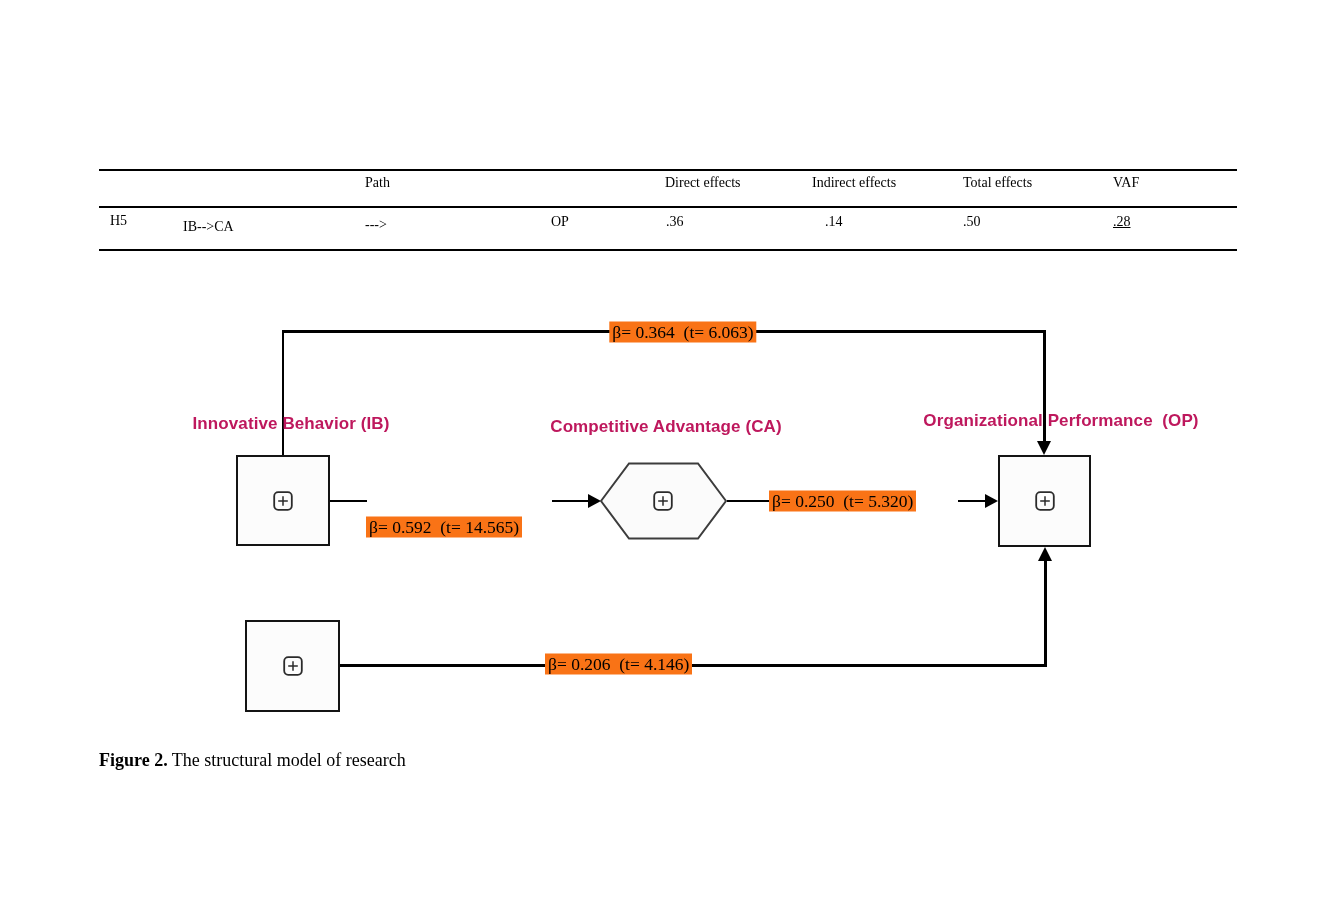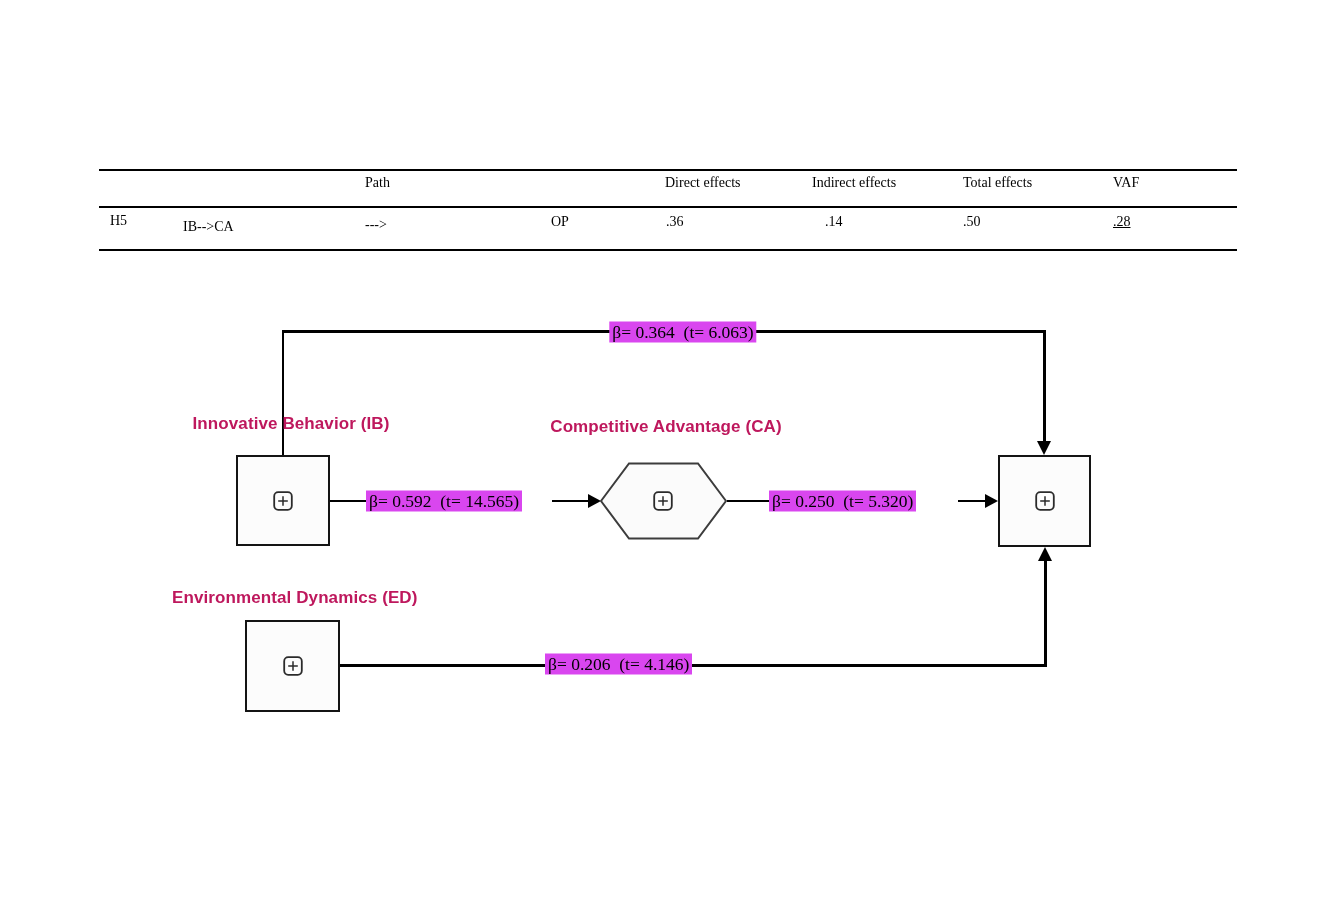--- a/index.html
+++ b/index.html
@@ -18,21 +18,21 @@
     position:absolute;background:#fcfcfc;border:2px solid #141414;
     display:flex;align-items:center;justify-content:center;
   }
   .hexwrap{position:absolute;}
   .nodelabel{
     position:absolute;font-family:"Liberation Sans",sans-serif;font-weight:700;
     font-size:17px;white-space:pre;color:#be185d;z-index:3;letter-spacing:0.1px;
   }
   .cx{transform:translateX(-50%);}
   .coef{
-    position:absolute;font-size:17.5px;background:#d946ef;white-space:pre;
+    position:absolute;font-size:17.5px;background:#f97316;white-space:pre;
     padding:0 3px;line-height:21px;z-index:2;
   }
   .cxy{transform:translate(-50%,-50%);}
   .cy{transform:translateY(-50%);}
   .tri{position:absolute;width:0;height:0;}
   .tri-right{border-top:7px solid transparent;border-bottom:7px solid transparent;border-left:13px solid #000;}
   .tri-down{border-left:7px solid transparent;border-right:7px solid transparent;border-top:14px solid #000;}
   .tri-up{border-left:7px solid transparent;border-right:7px solid transparent;border-bottom:14px solid #000;}
   .plusbox{width:20px;height:20px;}
   .plusbox svg{display:block;}
@@ -63,34 +63,34 @@
   <span class="cell" style="left:1113px;top:214px;text-decoration:underline;">.28</span>
 
   <div class="hline" style="left:283px;top:330px;width:763px;"></div>
   <div class="vline" style="left:282px;top:330px;height:125px;width:2px;"></div>
   <div class="vline" style="left:1043px;top:330px;height:113px;"></div>
   <div class="tri tri-down" style="left:1037px;top:441px;"></div>
   <div class="coef cxy" style="left:683px;top:332px;">β= 0.364  (t= 6.063)</div>
 
   <div class="nodelabel cx" style="left:291px;top:414px;">Innovative Behavior (IB)</div>
   <div class="nodelabel cx" style="left:666px;top:417px;">Competitive Advantage (CA)</div>
-  <div class="nodelabel" style="left:172px;top:588px;">Environmental Dynamics (ED)</div>
+  <div class="nodelabel cx" style="left:1061px;top:411px;">Organizational Performance  (OP)</div>
 
   <div class="node" style="left:236px;top:455px;width:90px;height:87px;">
     <div class="plusbox">
       <svg width="20" height="20" viewBox="0 0 20 20">
           <rect x="1.2" y="1.2" width="17.6" height="17.6" rx="4" fill="#fdfdfd" stroke="#2b2b2b" stroke-width="1.8"></rect>
           <line x1="10" y1="5.2" x2="10" y2="14.8" stroke="#2b2b2b" stroke-width="1.5"></line>
           <line x1="5.2" y1="10" x2="14.8" y2="10" stroke="#2b2b2b" stroke-width="1.5"></line>
         </svg>
     </div>
   </div>
 
   <div class="hline thin" style="left:330px;top:500px;width:37px;"></div>
-  <div class="coef cy" style="left:366px;top:501px;">β= 0.592  (t= 14.565)</div>
+  <div class="coef cy" style="left:366px;top:527px;">β= 0.592  (t= 14.565)</div>
   <div class="hline thin" style="left:552px;top:500px;width:37px;"></div>
   <div class="tri tri-right" style="left:588px;top:494px;"></div>
 
   <div class="hexwrap" style="left:600px;top:462px;">
     <svg width="127" height="78" viewBox="0 0 127 78">
         <polygon points="1,39 29,1.5 98,1.5 126,39 98,76.5 29,76.5" fill="#fbfbfb" stroke="#3c3c3c" stroke-width="2"></polygon>
       </svg>
   </div>
   <div class="plusbox" style="position:absolute;left:653px;top:491px;">
     <svg width="20" height="20" viewBox="0 0 20 20">
@@ -123,14 +123,15 @@
           <line x1="5.2" y1="10" x2="14.8" y2="10" stroke="#2b2b2b" stroke-width="1.5"></line>
         </svg>
     </div>
   </div>
 
   <div class="hline" style="left:340px;top:664px;width:707px;"></div>
   <div class="coef cy" style="left:545px;top:664px;">β= 0.206  (t= 4.146)</div>
   <div class="vline" style="left:1044px;top:559px;height:108px;"></div>
   <div class="tri tri-up" style="left:1038px;top:547px;"></div>
 
+  <div class="caption" style="left:99px;top:750px;"><b>Figure 2.</b><span> The structural model of research</span></div>
 
 </div>
 
 </body></html>

